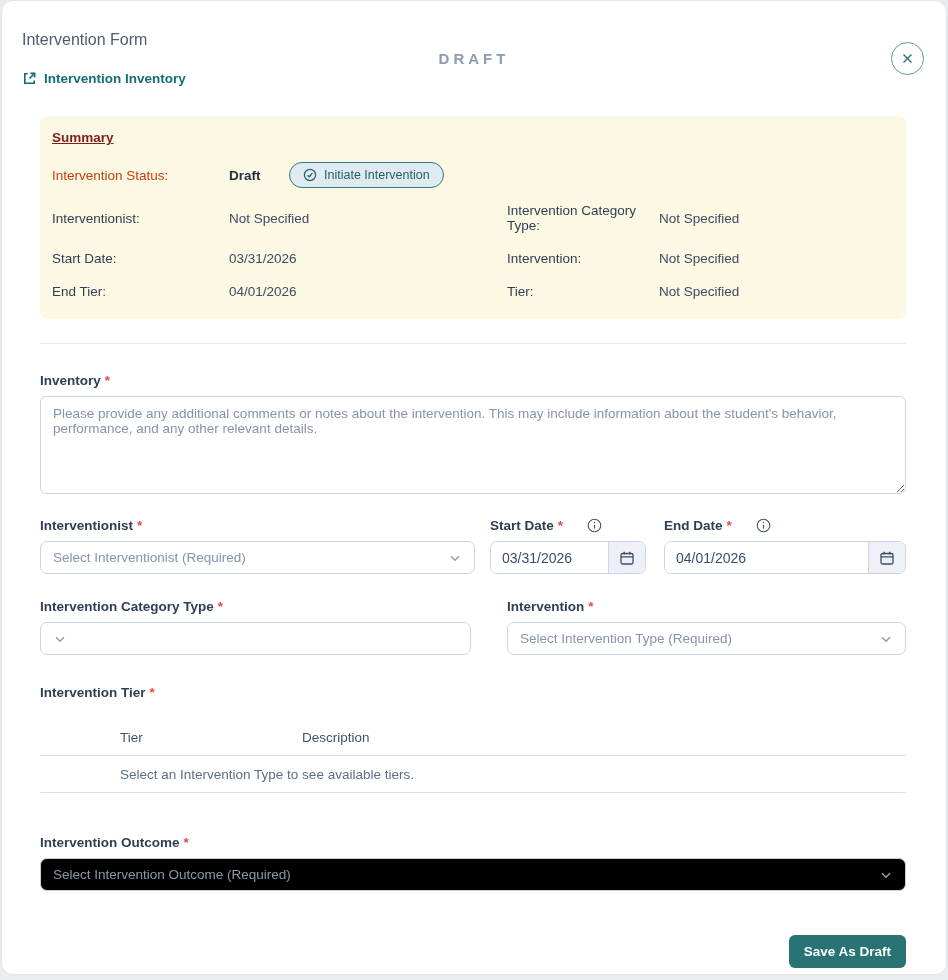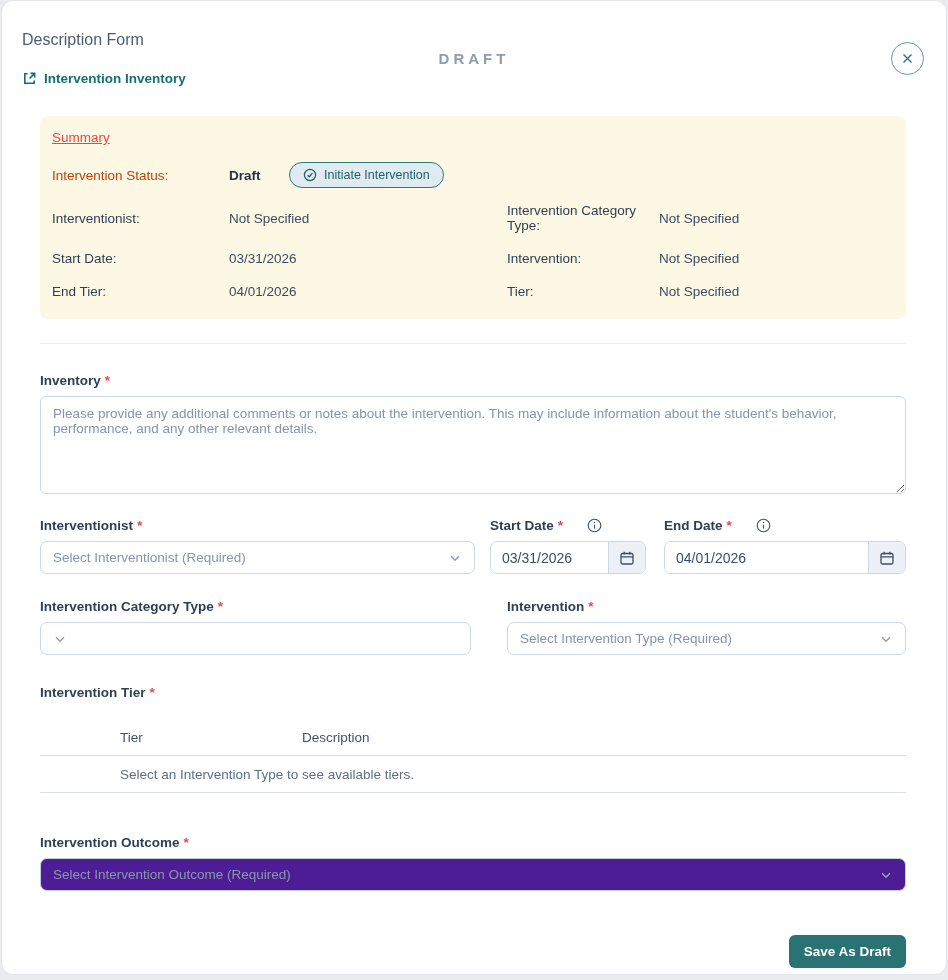--- a/index.html
+++ b/index.html
@@ -46,22 +46,22 @@
   
   .summary {
     margin: 26px 40px 0 38px;
     background: #fdf8e3;
     border-radius: 8px;
     padding: 14px 12px 20px 12px;
     font-size: 13.5px;
   }
   .summary-heading {
     display: inline-block;
-    font-weight: normal; text-decoration: underline;
-    color: #ef4444; margin-bottom: 17px;
+    font-weight: bold; text-decoration: underline;
+    color: #7f1d1d; margin-bottom: 17px;
   }
   .status-row { display: flex; align-items: center; margin-bottom: 15px; }
   .status-label { width: 177px; color: #c2410c; }
   .status-value { font-weight: bold; color: #243248; width: 60px; }
   .initiate-btn {
     display: inline-flex; align-items: center; gap: 7px;
     background: #e0ebf1;
     border: 1px solid #2c7a7c;
     color: #1d5f63;
     border-radius: 15px;
@@ -103,21 +103,21 @@
     height: 33px;
     border: 1px solid #ccd6e5; border-radius: 7px;
     background: #ffffff;
     display: flex; align-items: center;
     padding: 0 12px;
     font-size: 13.5px; color: #8594ab;
     cursor: pointer;
   }
   .select .ph { flex: 1; overflow: hidden; white-space: nowrap; }
   .select.disabled {
-    background: #4c1d95;
+    background: #000000;
     border-color: #c4cfde;
     color: #8b97aa;
     cursor: default;
   }
   .row { display: flex; margin-top: 25px; }
   .col-interventionist { width: 525px; margin-right: 15px; }
   .col-startdate { width: 156px; margin-right: 18px; }
   .col-enddate { flex: 1; }
   .date-group {
     margin-top: 8px;
@@ -172,21 +172,21 @@
     cursor: pointer;
   }
   svg { display: block; }
 </style>
 </head>
 <body>
 
 <div class="card">
 
   <div class="header">
-    <div class="title">Description Form</div>
+    <div class="title">Intervention Form</div>
     <div class="draft-watermark">DRAFT</div>
     <div class="close-btn">
       <span>
         <svg width="15" height="15" viewBox="0 0 15 15">
             <path d="M3.5 3.5 L11.5 11.5 M11.5 3.5 L3.5 11.5" stroke="#2d7276" stroke-width="1.4" fill="none"></path>
           </svg>
       </span>
     </div>
     <div class="inventory-link">
       <span>

